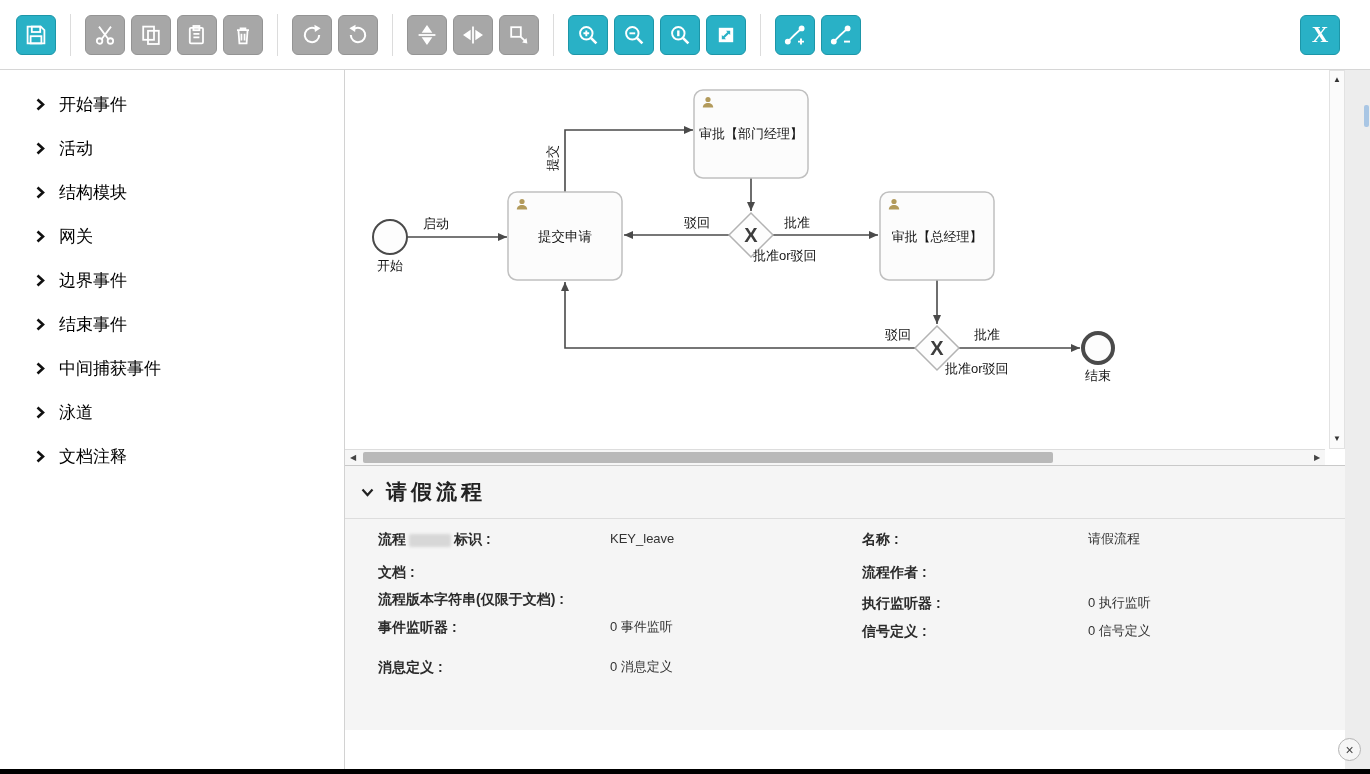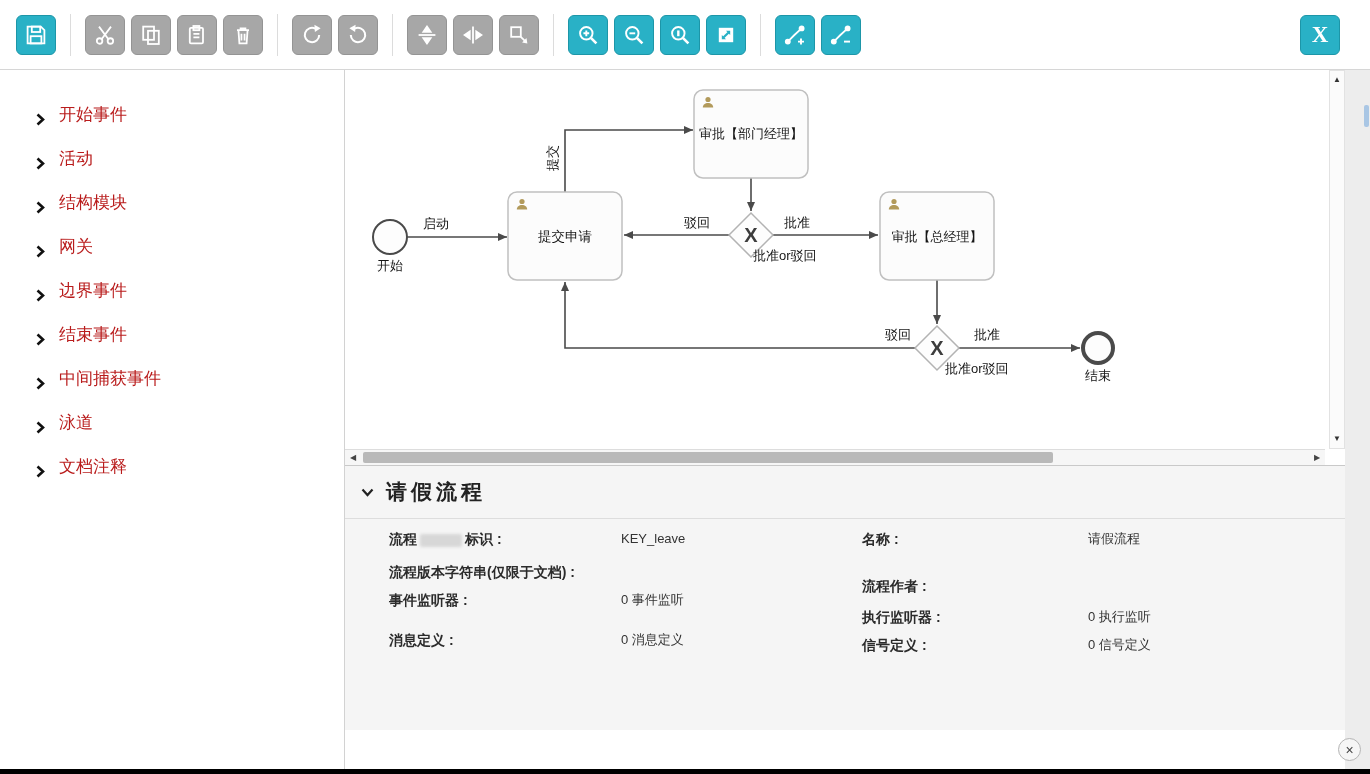--- a/index.html
+++ b/index.html
@@ -14,22 +14,22 @@
   .btn svg{width:24px;height:24px;}
   .btn.teal{background:#29b1c6;border:1px solid #1d96a8;}
   .btn.gray{background:#a7a7a7;border:1px solid #949494;}
   .sep{width:1px;height:42px;background:#dcdcdc;margin:0 8px;flex:0 0 auto;}
   .xbtn{margin-left:auto;margin-right:14px;font-family:"Liberation Serif",serif;
         font-weight:bold;font-size:23px;color:#fff;}
 
   
   .palette{position:absolute;left:0;top:70px;width:345px;height:699px;background:#fff;
            border-right:1px solid #d2d2d2;box-sizing:border-box;padding-top:12px;}
-  .pal-item{height:44px;display:flex;align-items:flex-end;padding-left:36px;gap:14px;
-            font-size:17px;color:#b91c1c;cursor:pointer;}
+  .pal-item{height:44px;display:flex;align-items:center;padding-left:36px;gap:14px;
+            font-size:17px;color:#000000;cursor:pointer;}
   .pal-item svg{width:9px;height:13px;flex:0 0 auto;}
 
   
   .canvas{position:absolute;left:345px;top:70px;width:1000px;height:395px;background:#fff;}
   .canvas-view{position:absolute;left:0;top:0;width:980px;height:379px;background:#fff;overflow:hidden;}
   .hscroll{position:absolute;left:0;top:379px;width:980px;height:16px;background:#f6f6f6;border-top:1px solid #ddd;box-sizing:border-box;}
   .hthumb{position:absolute;left:18px;top:2px;width:690px;height:11px;background:#b9b9b9;border-radius:2px;}
   .harrow{position:absolute;top:1px;width:14px;height:13px;color:#444;font-size:8px;line-height:13px;text-align:center;cursor:pointer;}
   .vscroll{position:absolute;left:984px;top:0;width:16px;height:379px;background:#fbfbfb;border:1px solid #e2e2e2;box-sizing:border-box;}
   .varrow{position:absolute;left:0;width:14px;height:14px;color:#333;font-size:8px;line-height:14px;text-align:center;cursor:pointer;}
@@ -336,43 +336,47 @@
 
   <div class="props">
     <div class="props-header">
       <svg width="13" height="9" viewBox="0 0 13 9" fill="none" stroke="#222" stroke-width="2.2">
           <path d="M1.5 1.5L6.5 7L11.5 1.5"></path>
         </svg>
       <span class="props-title">请假流程</span>
     </div>
     <div class="props-body">
 
-      <div class="pcol" style="left:44px;width:472px">
+      <div class="pcol" style="left:33px;width:472px">
         <div class="prow" style="margin-bottom:13px">
           <div class="plabel" style="width:232px">
             <span>流程</span><span class="redact redact-inline"></span><span>标识 :</span>
           </div>
           <div class="pvalue mono">KEY_leave</div>
         </div>
+        <div class="prow" style="margin-bottom:7px">
+          <div class="plabel" style="width:232px">文档 :</div>
+          <div class="pvalue"></div>
+        </div>
         <div class="prow" style="margin-bottom:8px">
           <div class="plabel" style="width:232px">流程版本字符串(仅限于文档) :</div>
           <div class="pvalue"></div>
         </div>
         <div class="prow" style="margin-bottom:20px">
           <div class="plabel" style="width:232px">事件监听器 :</div>
           <div class="pvalue">0 事件监听</div>
         </div>
         <div class="prow">
           <div class="plabel" style="width:232px">消息定义 :</div>
           <div class="pvalue">0 消息定义</div>
         </div>
       </div>
 
       <div class="pcol" style="left:517px;width:470px">
-        <div class="prow" style="margin-bottom:27px">
+        <div class="prow" style="margin-bottom:13px">
           <div class="plabel" style="width:226px">名称 :</div>
           <div class="pvalue">请假流程</div>
         </div>
         <div class="prow" style="margin-bottom:11px">
           <div class="plabel" style="width:226px">流程作者 :</div>
           <div class="pvalue"></div>
         </div>
         <div class="prow" style="margin-bottom:8px">
           <div class="plabel" style="width:226px">执行监听器 :</div>
           <div class="pvalue">0 执行监听</div>

